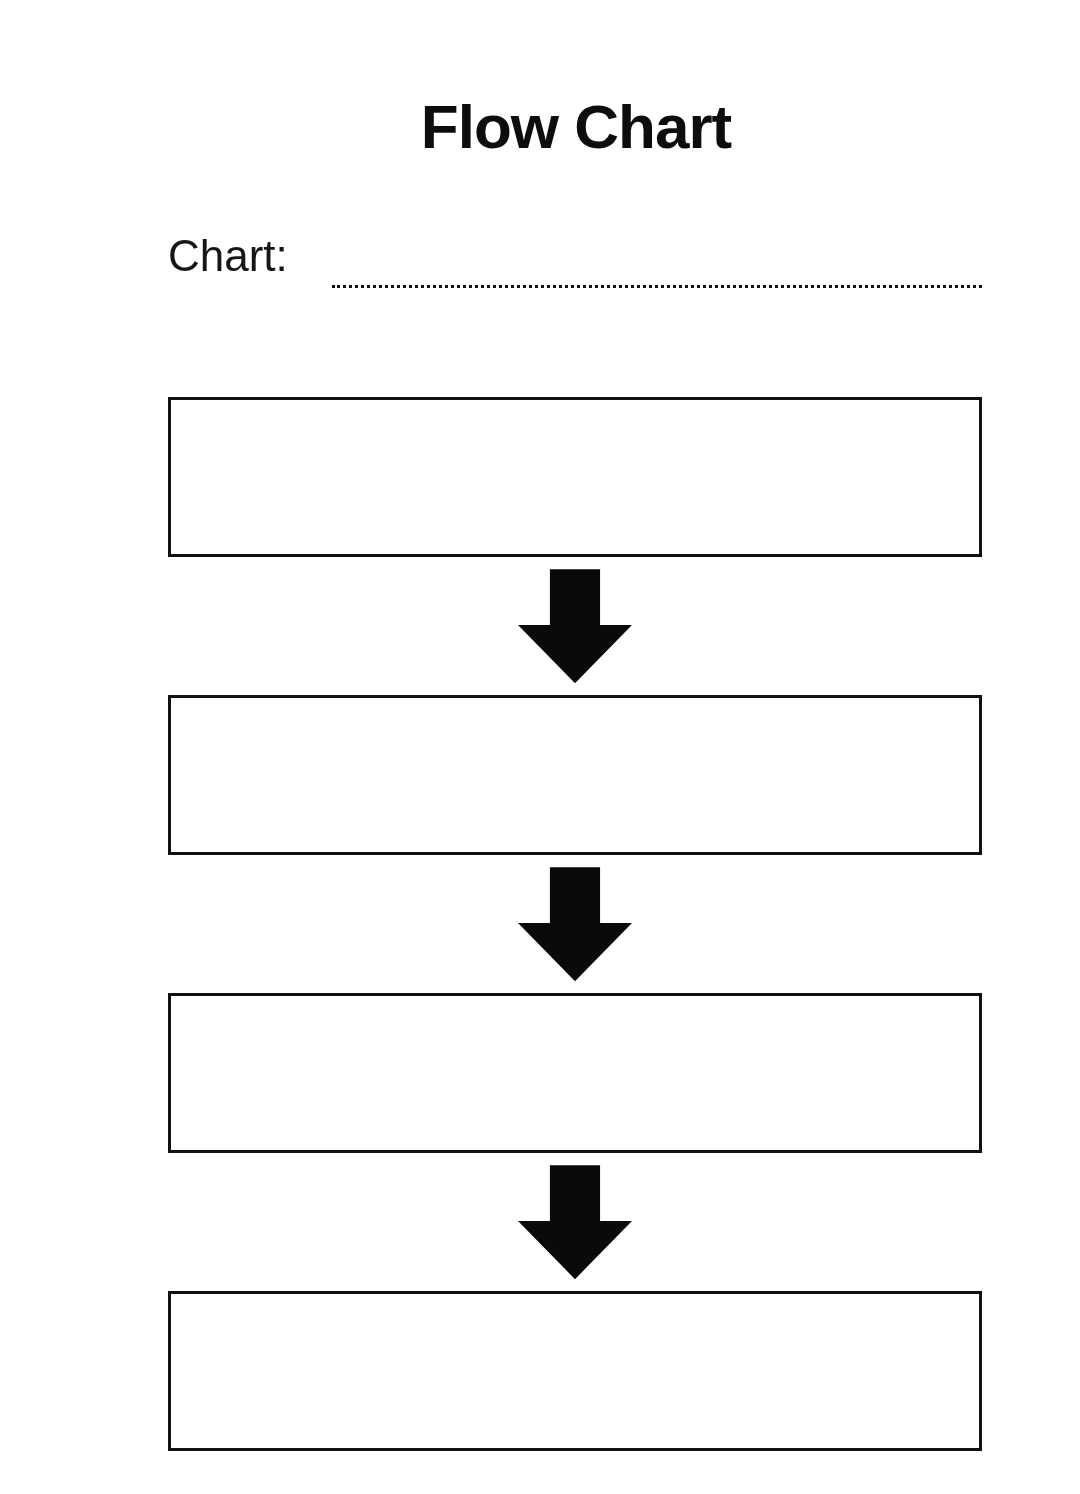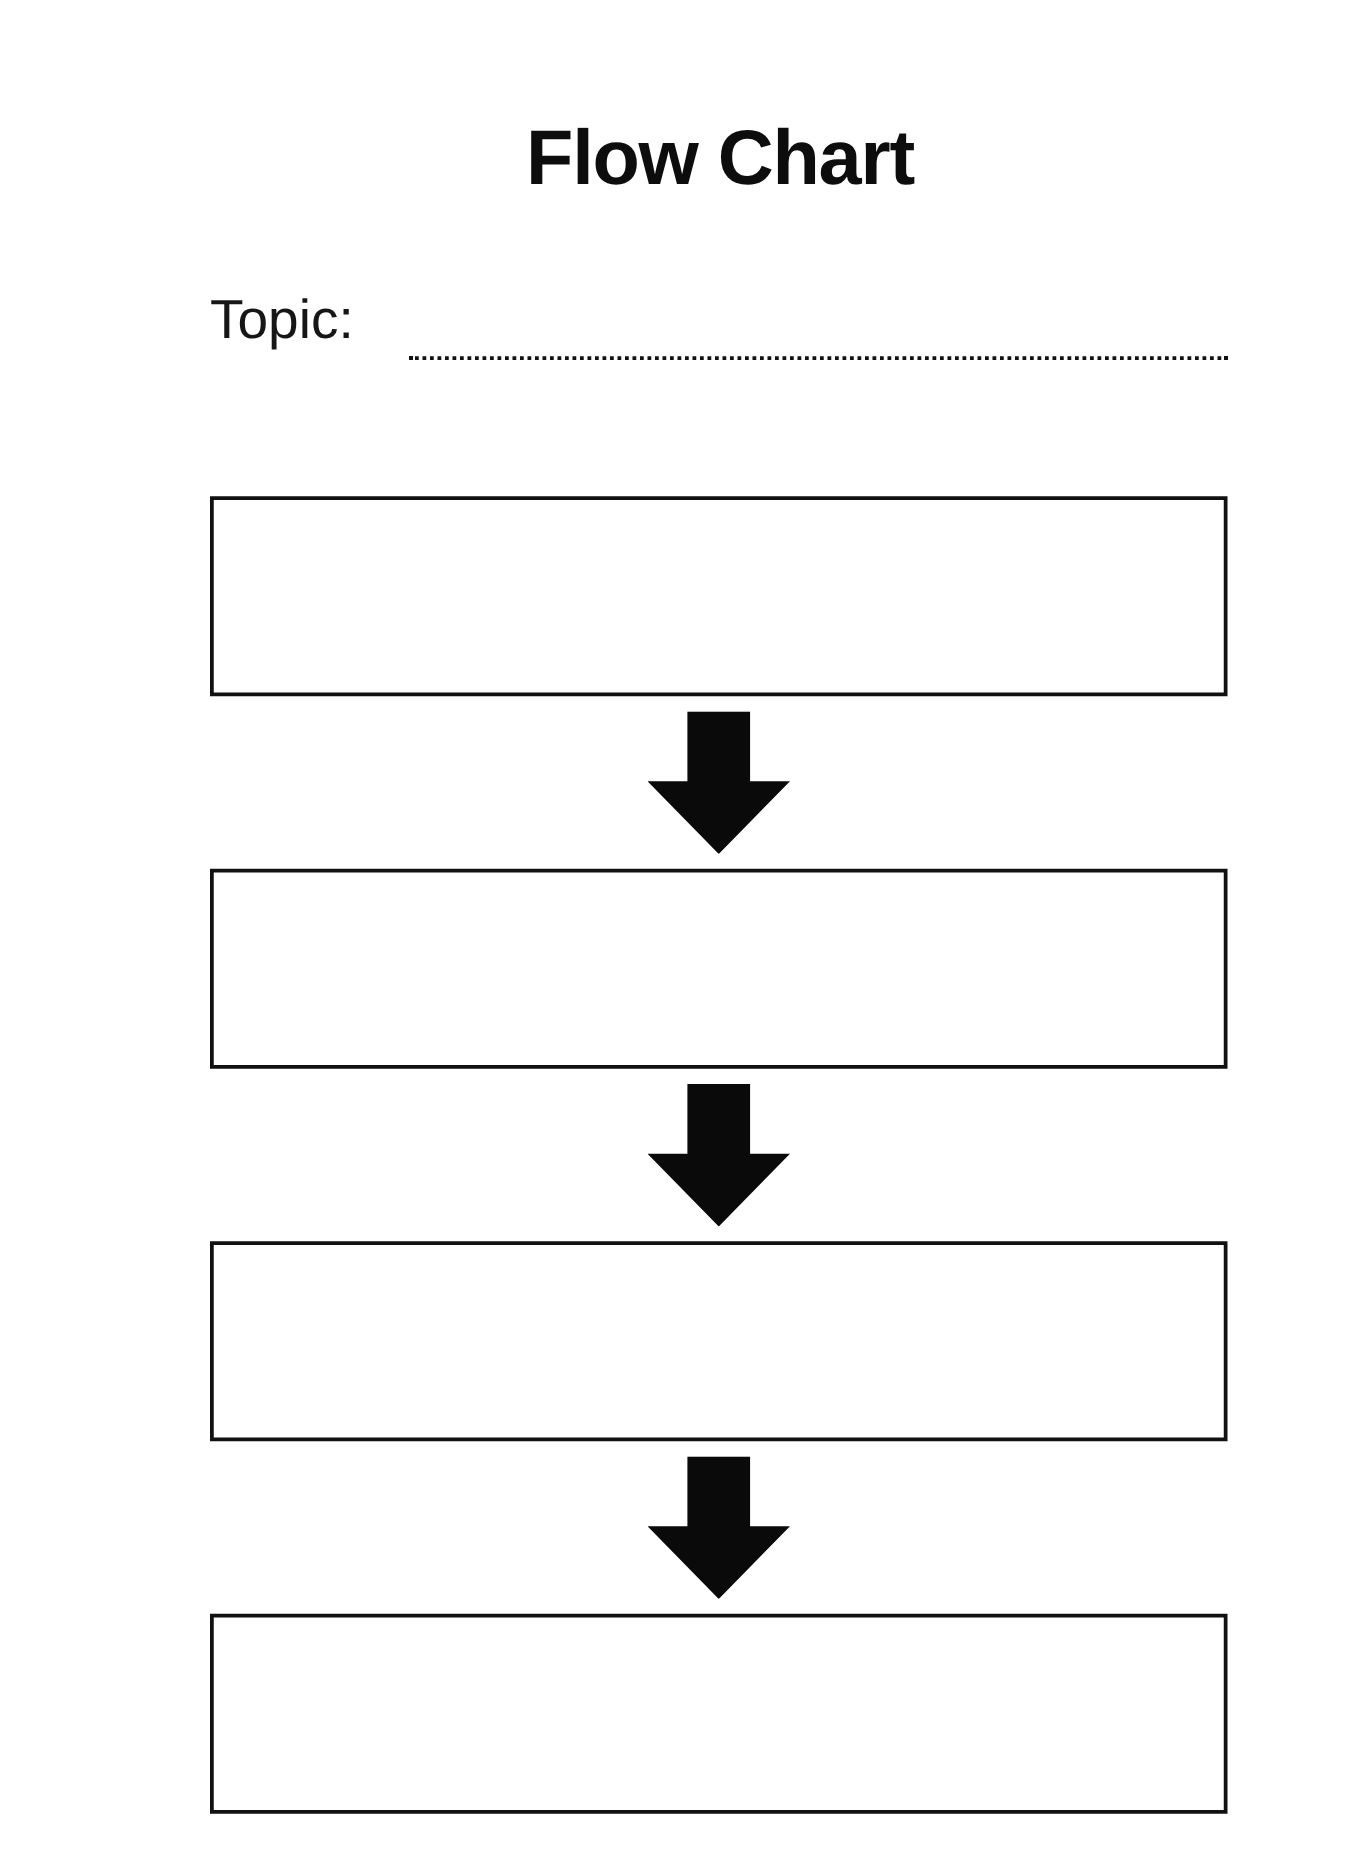--- a/index.html
+++ b/index.html
@@ -77,21 +77,21 @@
   .footer .brand { font-weight: bold; }
 </style>
 </head>
 <body>
 
 <div class="page">
 
   <h1 class="page-title">Flow Chart</h1>
 
   <div class="topic-row">
-    <span class="topic-label">Topic:</span>
+    <span class="topic-label">Chart:</span>
     <span class="topic-line"></span>
   </div>
 
   <div class="flowchart">
 
     <div class="step-box">
       <span></span>
     </div>
 
     <div class="down-arrow"></div>

